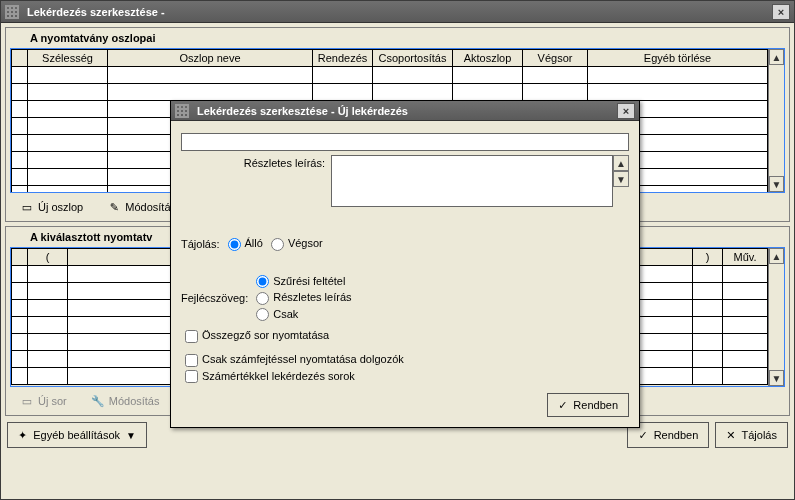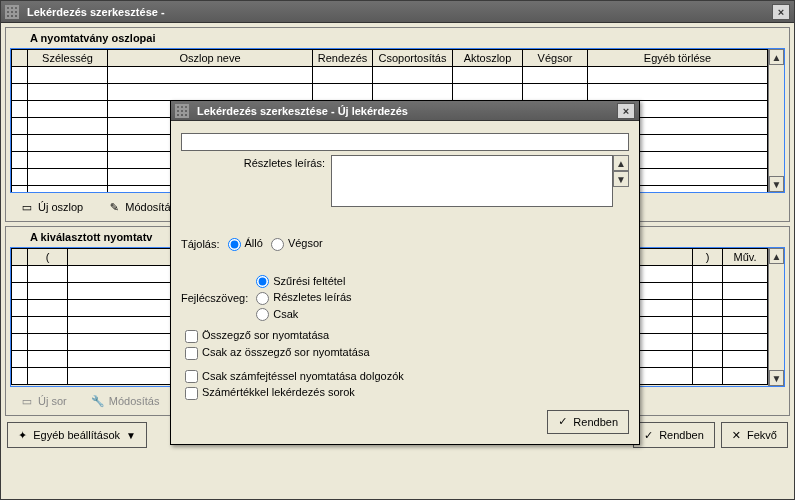--- a/index.html
+++ b/index.html
@@ -385,21 +385,21 @@
         <span>Egyéb beállítások</span>
         <span class="arrow">▼</span>
       </button>
       <span class="spacer"></span>
       <button class="btn">
         <span>✓</span>
         <span>Rendben</span>
       </button>
       <button class="btn">
         <span>✕</span>
-        <span>Fekvő</span>
+        <span>Tájolás</span>
       </button>
     </div>
 
   </div>
 </div>
 
 <div class="dialog">
   <div class="titlebar">
     <span class="grip"></span>
     <span class="title">Lekérdezés szerkesztése - Új lekérdezés</span>
@@ -431,21 +431,20 @@
         <div class="radio-col">
           <label><input type="radio" name="hdr" checked="" style=""><span>Szűrési feltétel</span></label>
           <label><input type="radio" name="hdr" style=""><span>Részletes leírás</span></label>
           <label><input type="radio" name="hdr" style=""><span>Csak</span></label>
         </div>
       </div>
     </div>
 
     <div class="chk-col" style="margin-top:8px">
       <label><input type="checkbox" style=""><span>Összegző sor nyomtatása</span></label>
-      <label><input type="checkbox" style=""><span>Csak az összegző sor nyomtatása</span></label>
     </div>
     <div class="chk-col" style="margin-top:10px">
       <label><input type="checkbox" style=""><span>Csak számfejtéssel nyomtatása dolgozók</span></label>
       <label><input type="checkbox" style=""><span>Számértékkel lekérdezés sorok</span></label>
     </div>
 
     <div class="dlg-actions">
       <button class="btn">
         <span>✓</span>
         <span>Rendben</span>

